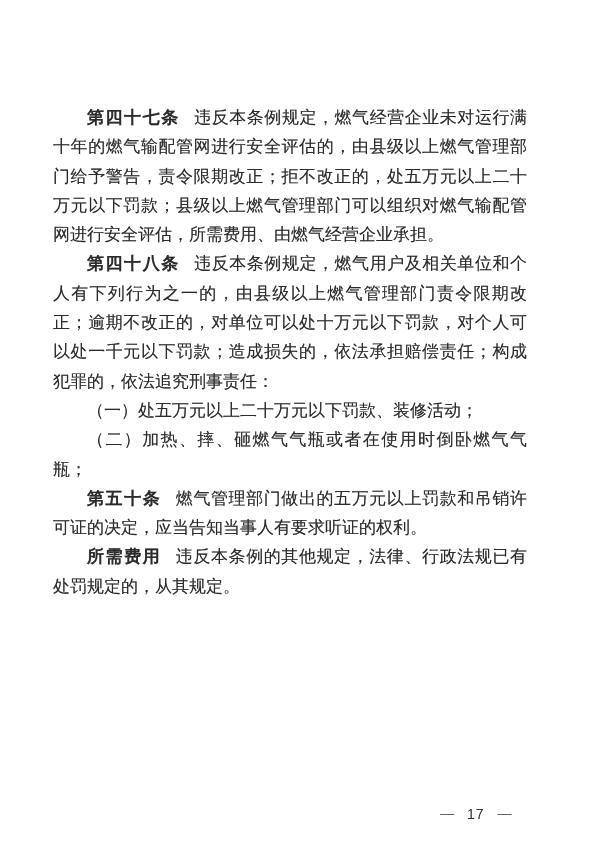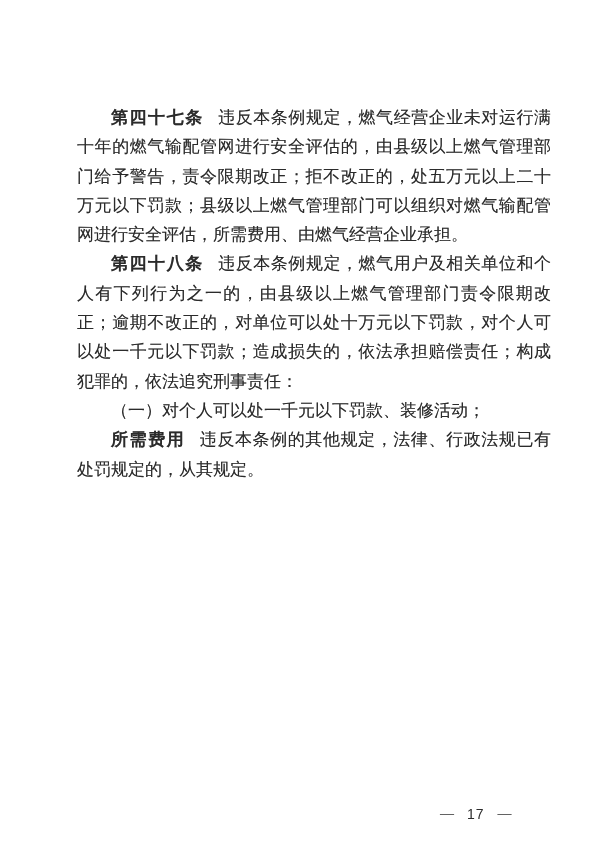--- a/index.html
+++ b/index.html
@@ -11,21 +11,21 @@
     position: relative;
     width: 600px;
     height: 848px;
     background: #ffffff;
     overflow: hidden;
     font-family: "Liberation Serif", "DejaVu Serif", serif;
     color: #2b2b2b;
   }
   .content {
     position: absolute;
-    left: 77px;
+    left: 53px;
     top: 103px;
     width: 474px;
     font-size: 17px;
     line-height: 29.3px;
     text-align: justify;
     text-align-last: left;
     text-shadow: 0 0 0.5px rgba(40,40,40,0.45);
   }
   .para {
     margin: 0;
@@ -62,23 +62,25 @@
 </head>
 <body>
 
 <div class="page">
   <div class="content">
 
     <p class="para"><span class="article-num">第四十七条</span><span>违反本条例规定，燃气经营企业未对运行满十年的燃气输配管网进行安全评估的，由县级以上燃气管理部门给予警告，责令限期改正；拒不改正的，处五万元以上二十万元以下罚款；县级以上燃气管理部门可以组织对燃气输配管网进行安全评估，所需费用、由燃气经营企业承担。</span></p>
 
     <p class="para"><span class="article-num">第四十八条</span><span>违反本条例规定，燃气用户及相关单位和个人有下列行为之一的，由县级以上燃气管理部门责令限期改正；逾期不改正的，对单位可以处十万元以下罚款，对个人可以处一千元以下罚款；造成损失的，依法承担赔偿责任；构成犯罪的，依法追究刑事责任：</span></p>
 
-    <p class="list-item">（一）对个人可以处一千元以下罚款、装修活动；</p>
+    <p class="list-item">（一）处五万元以上二十万元以下罚款、装修活动；</p>
+    <p class="list-item">（二）加热、摔、砸燃气气瓶或者在使用时倒卧燃气气瓶；</p>
 
 
+    <p class="para"><span class="article-num">第五十条</span><span>燃气管理部门做出的五万元以上罚款和吊销许可证的决定，应当告知当事人有要求听证的权利。</span></p>
 
     <p class="para"><span class="article-num">所需费用</span><span>违反本条例的其他规定，法律、行政法规已有处罚规定的，从其规定。</span></p>
 
   </div>
 
   <div class="footer">
     <span class="dash">—</span>
     <span class="num">17</span>
     <span class="dash">—</span>
   </div>

